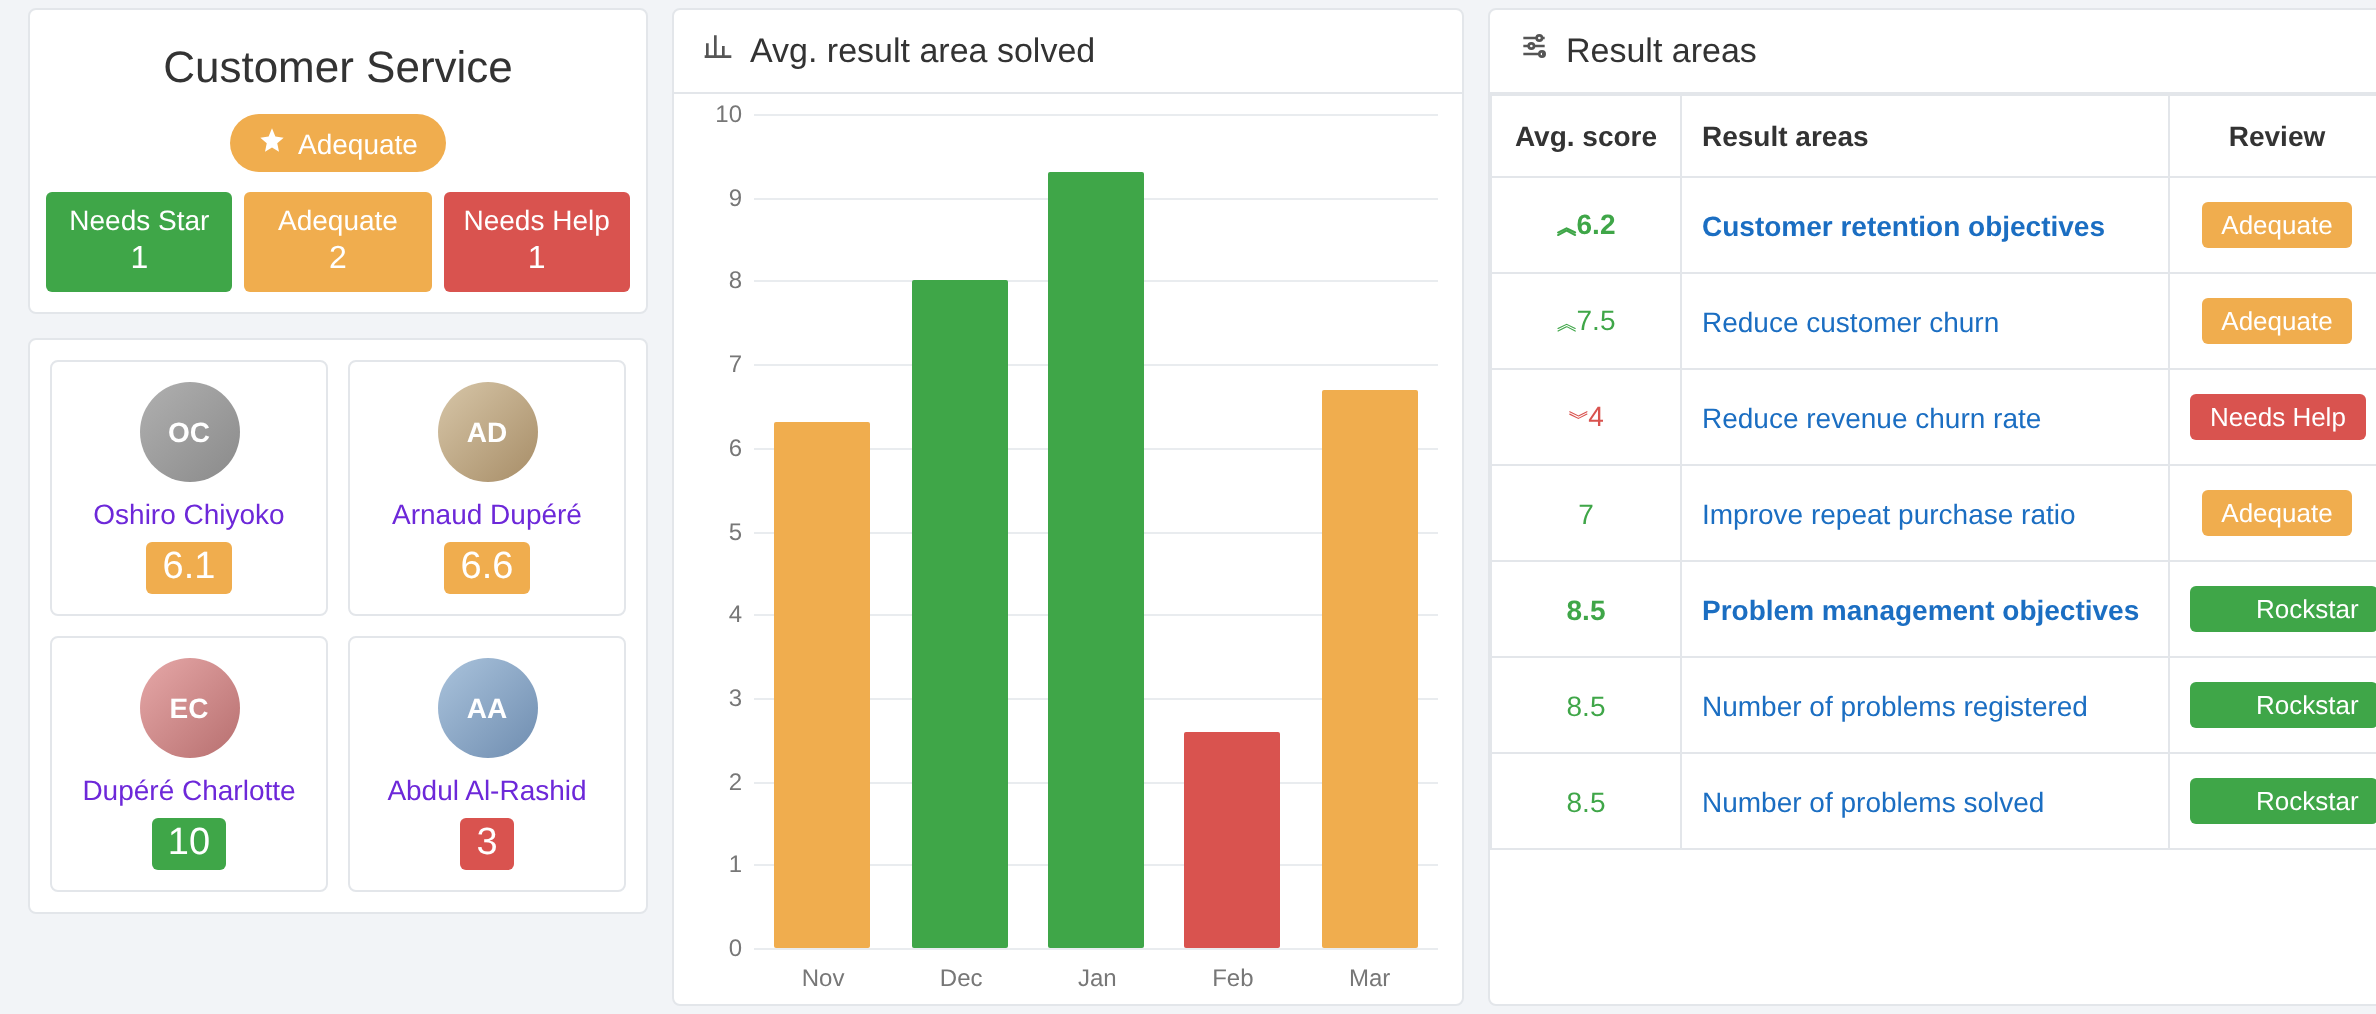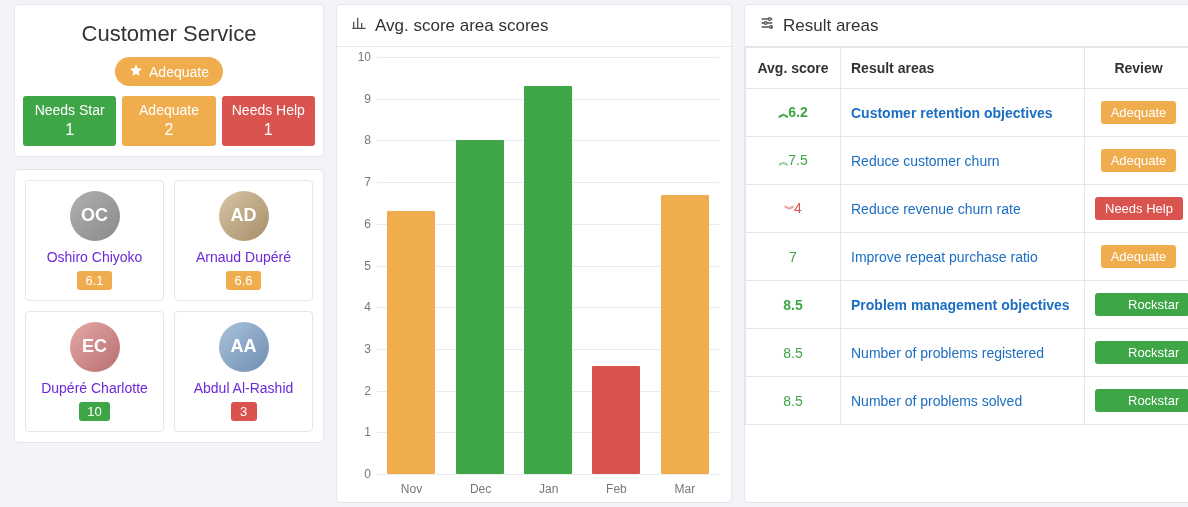--- a/index.html
+++ b/index.html
@@ -80,33 +80,33 @@
   .person{
     border:1px solid var(--border);
     border-radius:4px;
     padding:10px 8px 10px;
     text-align:center;
   }
   .avatar{
     width:50px;height:50px;border-radius:50%;
     margin:0 auto 8px;
     display:flex;align-items:center;justify-content:center;
-    font-weight:600;color:#fff;font-size:18px;
+    font-weight:600;color:#fff;font-size:14px;
     background:linear-gradient(135deg,#b0b0b0,#8a8a8a);
   }
   .avatar.b{background:linear-gradient(135deg,#d7c6a8,#a78d67);}
   .avatar.c{background:linear-gradient(135deg,#e6a8a8,#b76f6f);}
   .avatar.d{background:linear-gradient(135deg,#aac3dc,#6f8db0);}
   .pname{font-size:14px;color:#6d28d9;margin-bottom:6px;white-space:nowrap;}
   .badge{
     display:inline-block;
     color:#fff;
     border-radius:3px;
     padding:2px 8px;
-    font-size:13px;
+    font-size:19px;
     min-width:26px;
   }
   .badge.orange{background:var(--orange);}
   .badge.green{background:var(--green);}
   .badge.red{background:var(--red);}
 
   
   .chart-panel{height:100%;display:flex;flex-direction:column;}
   .panel-head{
     display:flex;align-items:center;gap:8px;
@@ -200,21 +200,21 @@
   </div>
 
   <div class="col-mid">
     <div class="panel chart-panel">
       <div class="panel-head">
         <span>
           <svg viewBox="0 0 24 24" fill="none" stroke="#555" stroke-width="2">
             <path d="M4 20V10M10 20V4M16 20v-8M22 20H2"></path>
           </svg>
         </span>
-        <span>Avg. score area scores</span>
+        <span>Avg. result area solved</span>
       </div>
       <div class="chart-area" id="chart-area">
         <div class="chart-grid" id="chart-grid">
             <div class="gridline" style="top: 100%;"></div>
             <div class="gridline" style="top: 90%;"></div>
             <div class="gridline" style="top: 80%;"></div>
             <div class="gridline" style="top: 70%;"></div>
             <div class="gridline" style="top: 60%;"></div>
             <div class="gridline" style="top: 50%;"></div>
             <div class="gridline" style="top: 40%;"></div>

